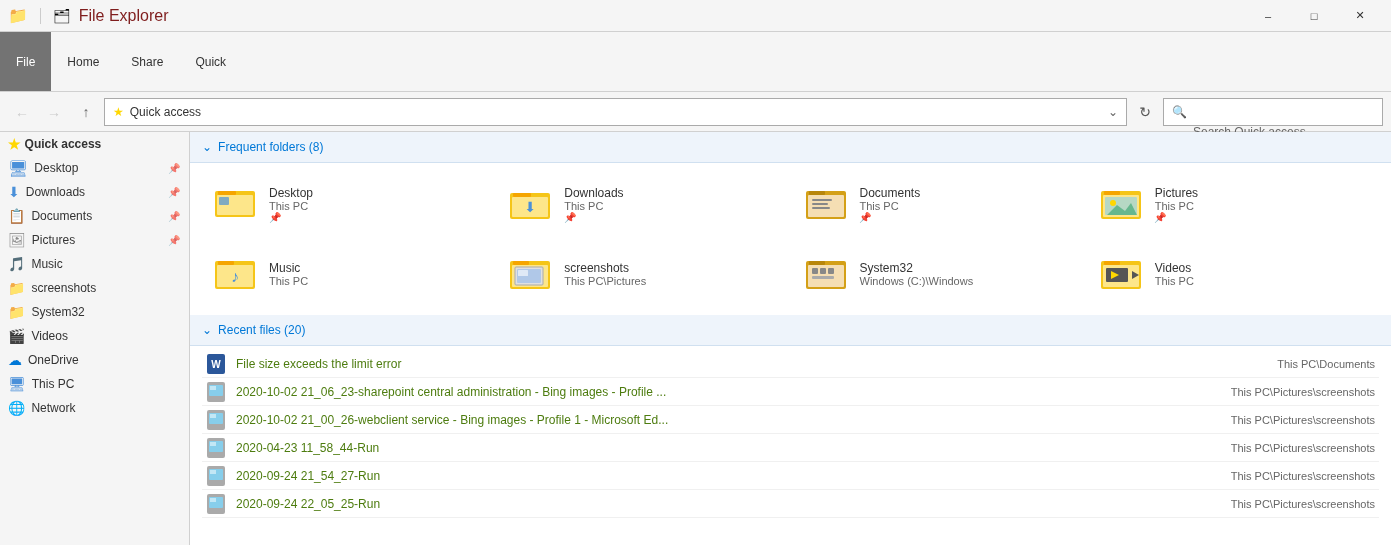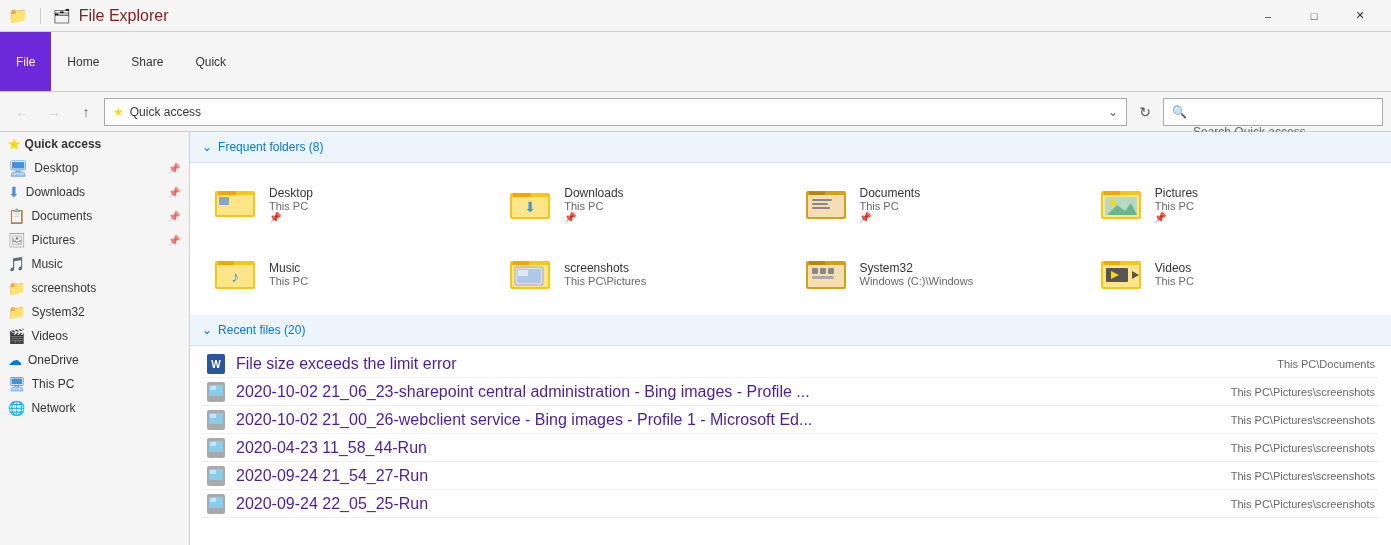--- a/index.html
+++ b/index.html
@@ -48,21 +48,21 @@
     }
     .ribbon-tab {
       padding: 0 16px;
       display: flex;
       align-items: center;
       font-size: 12px;
       cursor: pointer;
       color: #333;
     }
     .ribbon-tab.active {
-      background: #6d28d9;
+      background: #737373;
       color: white;
     }
 
     
     .nav-bar {
       height: 40px;
       background: #f5f5f5;
       border-bottom: 1px solid #d0d0d0;
       display: flex;
       align-items: center;
@@ -222,21 +222,21 @@
     .file-row {
       display: flex;
       align-items: center;
       height: 28px;
       padding: 0 4px;
       gap: 10px;
       cursor: pointer;
       border-bottom: 1px solid #f0f0f0;
     }
     .file-icon { width: 20px; height: 20px; flex-shrink: 0; display: flex; align-items: center; justify-content: center; font-size: 16px; }
-    .file-name { flex: 1; font-size: 16px; color: #4c1d95; overflow: hidden; text-overflow: ellipsis; white-space: nowrap; }
+    .file-name { flex: 1; font-size: 12px; color: #4d7c0f; overflow: hidden; text-overflow: ellipsis; white-space: nowrap; }
     .file-location { width: 280px; font-size: 11px; color: #666; text-align: right; }
 
     
     .sidebar::-webkit-scrollbar, .content::-webkit-scrollbar { width: 8px; }
     .sidebar::-webkit-scrollbar-thumb, .content::-webkit-scrollbar-thumb { background: #ccc; }
     .sidebar::-webkit-scrollbar-track, .content::-webkit-scrollbar-track { background: #f5f5f5; }
     .quick-star { color: #ffd700; }
 
     .title-divider { width: 1px; height: 16px; background: #ccc; margin: 0 4px; }
   </style>

